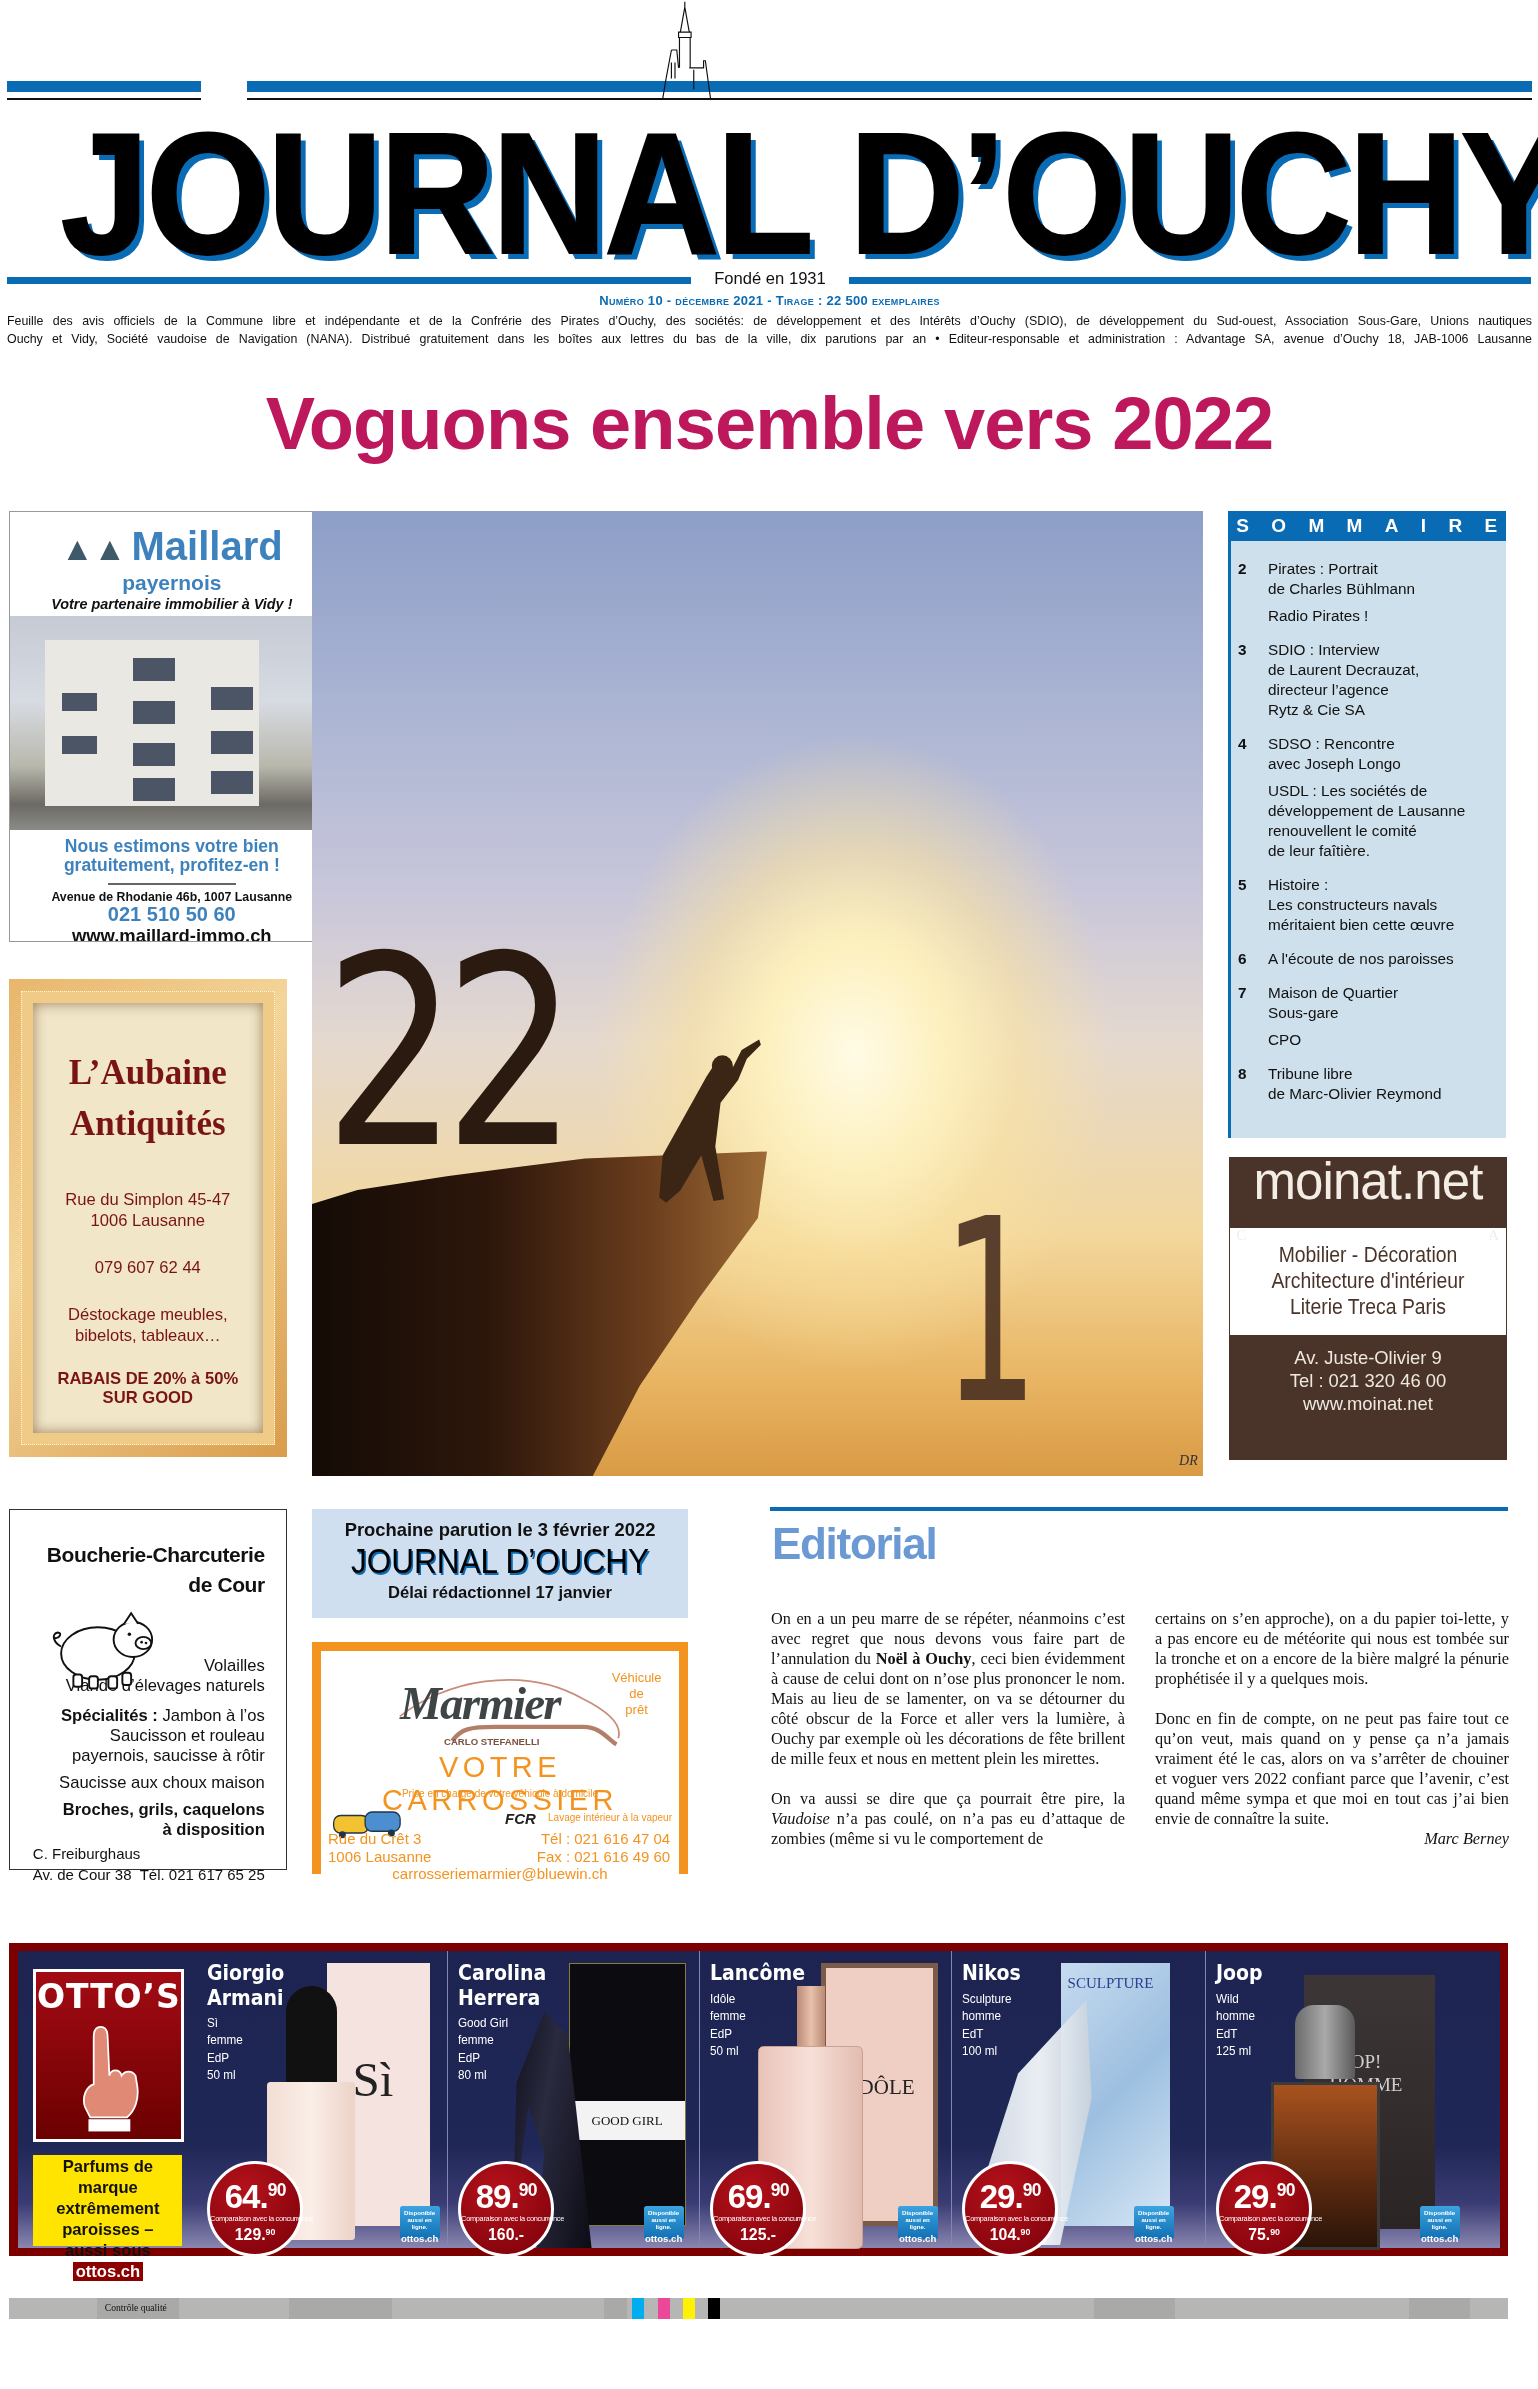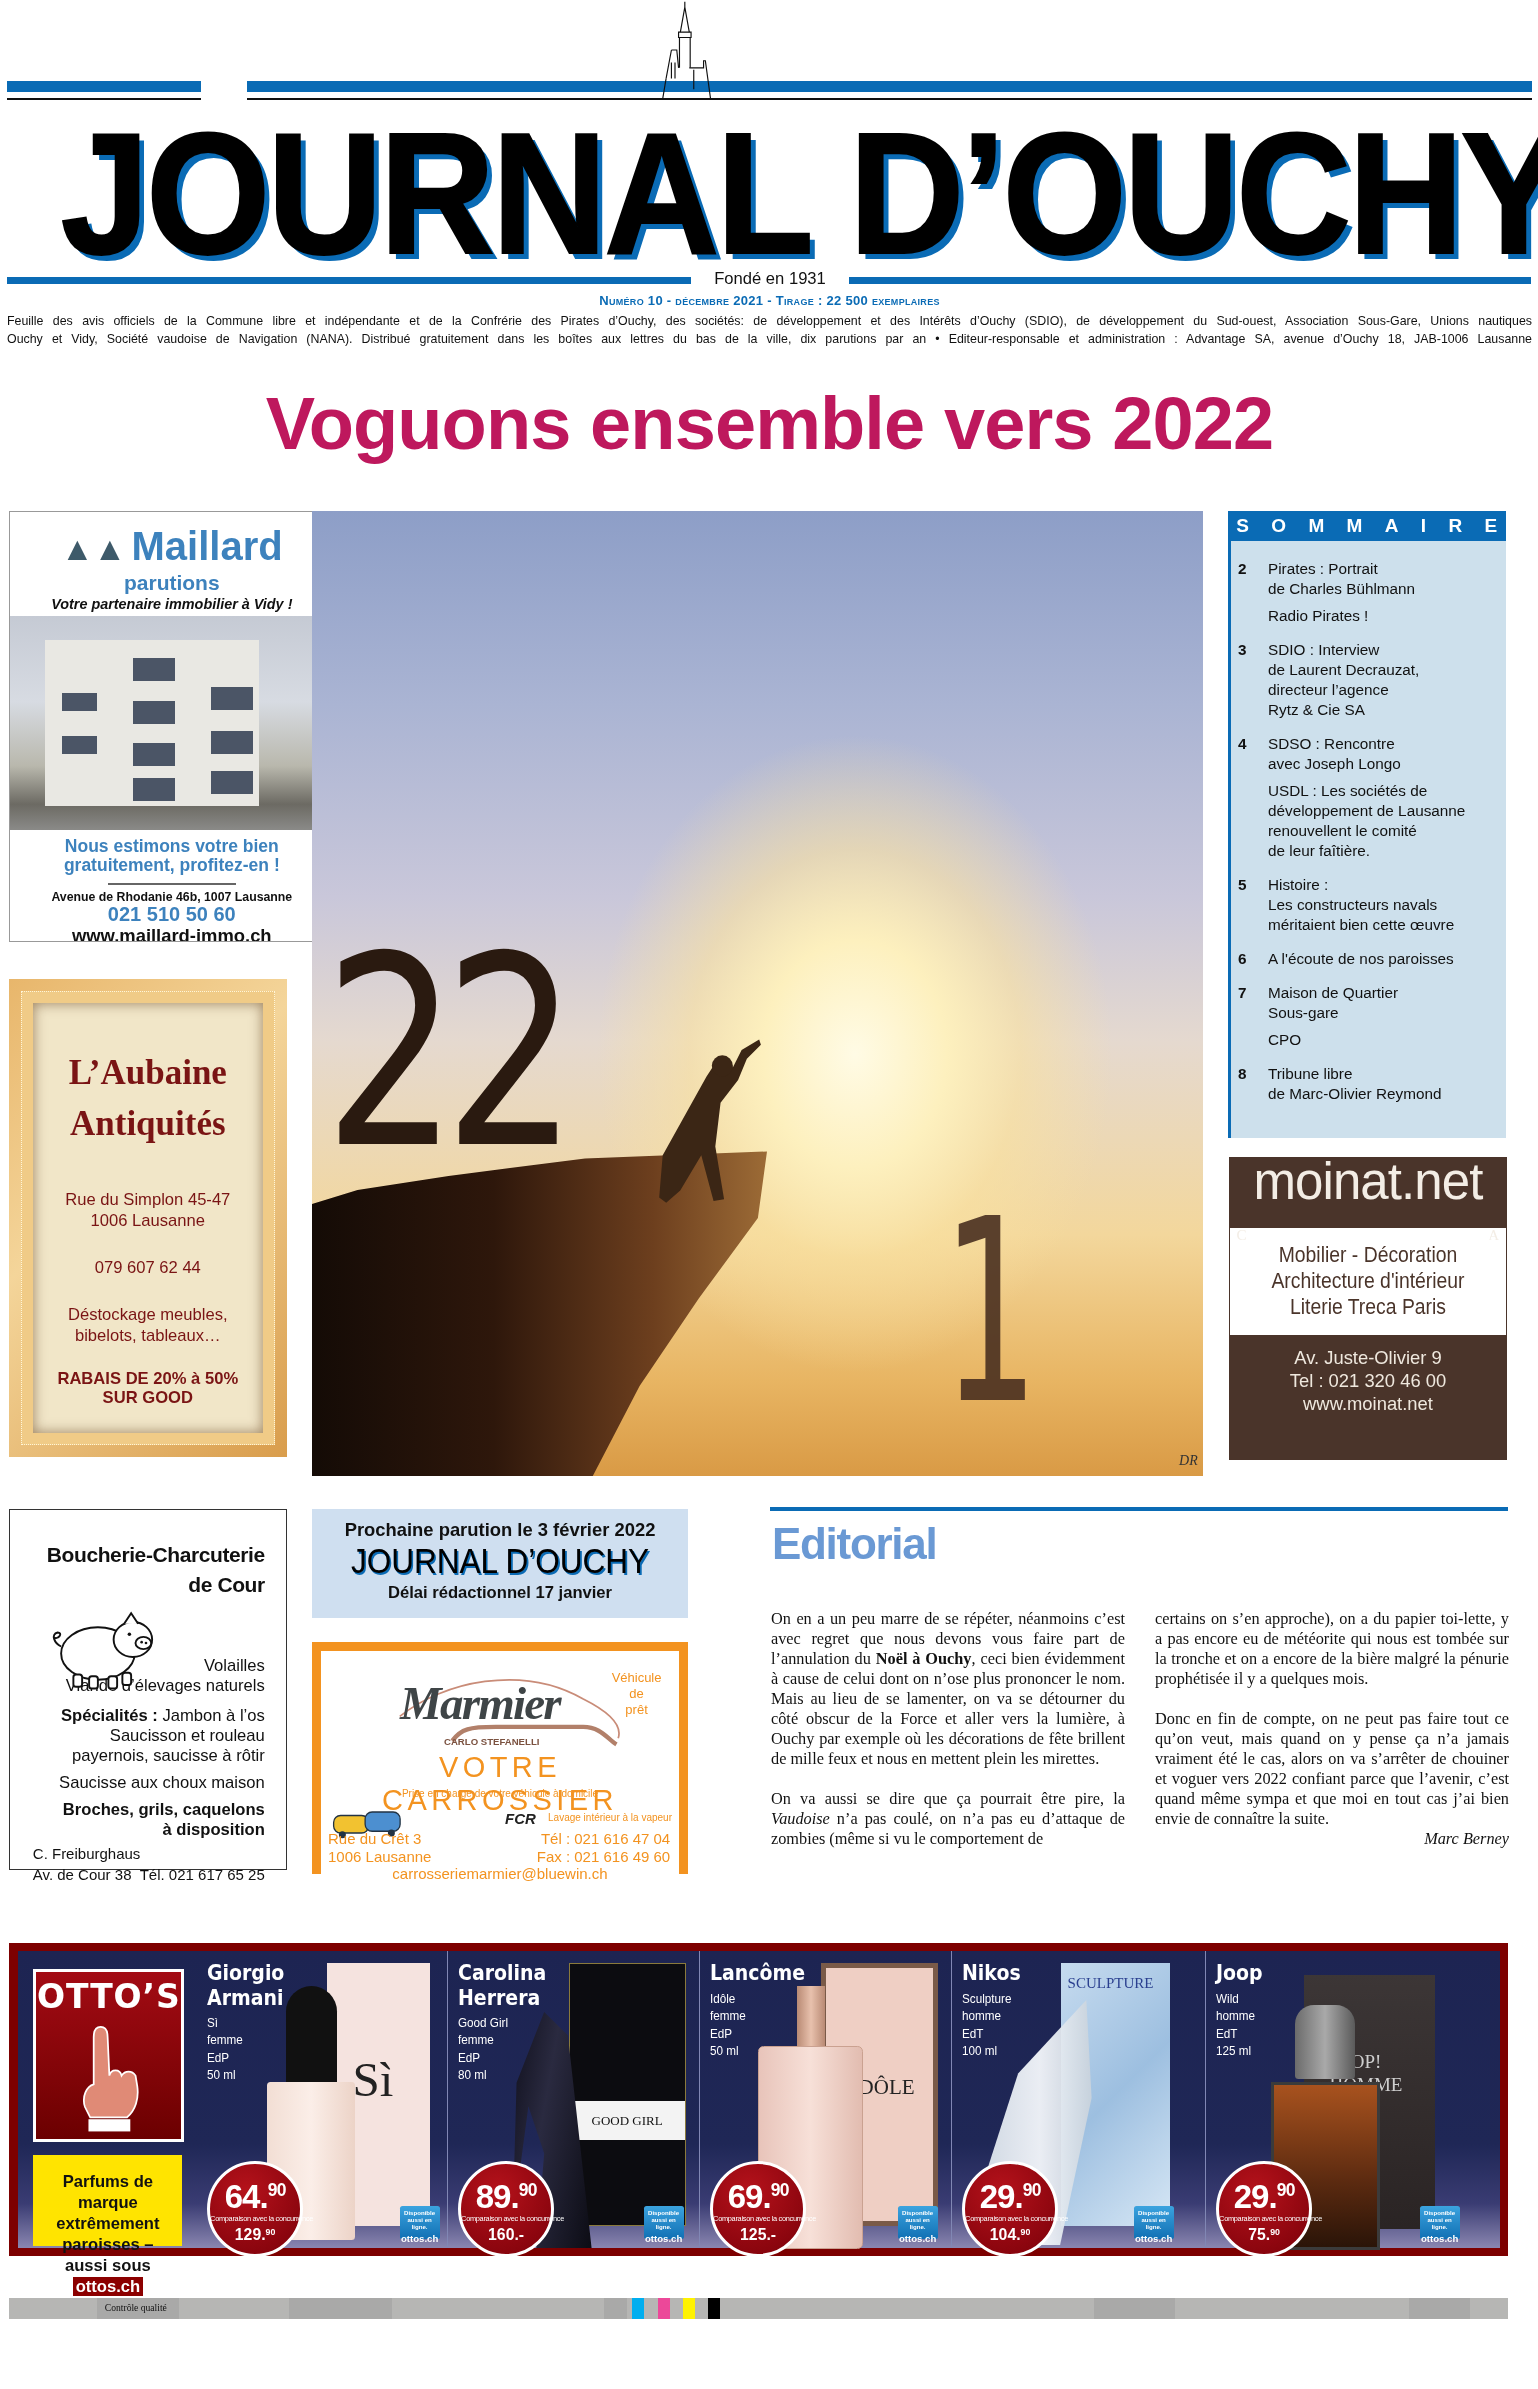--- a/index.html
+++ b/index.html
@@ -192,21 +192,21 @@
     background: linear-gradient(#1d2452 0%, #1f2756 65%, #3a3c73 85%, #8a86b0 100%);
   }
   #otto-logo {
     position: absolute; left: 15.8px; top: 18.4px; width: 151px; height: 173px; border: 3.5px solid #fff;
     background: linear-gradient(#a30b14, #6b0000); text-align: center; color: #fff;
   }
   #otto-logo .name { font-family: "DejaVu Sans", sans-serif; font-weight: 700; font-size: 33px; line-height: 49px; letter-spacing: 0.9px; }
   #otto-logo .hand { position: absolute; left: 42px; top: 51px; width: 68px; height: 114px; }
   #otto-claim {
     position: absolute; left: 15.8px; top: 204px; width: 149px; height: 91px; background: #ffe400;
-    text-align: center; font-weight: 700; font-size: 16.6px; line-height: 21px; color: #111; padding-top: 16px;
+    text-align: center; font-weight: 700; font-size: 16.6px; line-height: 21px; color: #111; padding-top: 1px;
   }
   #otto-claim .site { background: #8c0000; color: #fff; padding: 0 2.6px; }
   .product {
     position: absolute; top: 0; height: 100%; border-left: 0.9px solid #8187b4;
   }
   .product .brand { position: absolute; left: 10.5px; top: 10.5px; color: #fff; font-weight: 700; font-size: 22px; line-height: 24.5px; font-family: "DejaVu Sans", sans-serif; transform: scaleX(.86); transform-origin: left; white-space: pre-line; }
   .product .spec { position: absolute; left: 10.5px; color: #fff; font-size: 13px; line-height: 17.5px; white-space: pre-line; transform: scaleX(.9); transform-origin: left; }
   .product .box { position: absolute; top: 12.3px; background: #f3d9d2; }
   .product .bottle { position: absolute; }
   .product .price {
@@ -263,21 +263,21 @@
     <span>Feuille des avis officiels de la Commune libre et indépendante et de la Confrérie des Pirates d’Ouchy, des sociétés: de développement et des Intérêts d’Ouchy (SDIO), de développement du Sud-ouest, Association Sous-Gare, Unions nautiques</span>
     <span>Ouchy et Vidy, Société vaudoise de Navigation (NANA). Distribué gratuitement dans les boîtes aux lettres du bas de la ville, dix parutions par an • Editeur-responsable et administration : Advantage SA, avenue d’Ouchy 18, JAB-1006 Lausanne</span>
   </div>
 </header>
 
 <div class="rule-blue" style="left:219px;top:373px;width:1094px;height:3.5px;opacity:0;"></div>
 <h1 id="headline">Voguons ensemble vers 2022</h1>
 
 <div id="ad-maillard">
   <div class="logo"><span class="mark">▲▲</span><span>Maillard</span></div>
-  <div class="sub">parutions</div>
+  <div class="sub">payernois</div>
   <div class="tag">Votre partenaire immobilier à Vidy !</div>
   <div class="photo">
     <div class="building">
       <div class="win" style="left:17.5px;top:53px;width:35px;height:17.5px;"></div>
       <div class="win" style="left:88px;top:17.5px;width:42px;height:23px;"></div>
       <div class="win" style="left:88px;top:61px;width:42px;height:23px;"></div>
       <div class="win" style="left:88px;top:103px;width:42px;height:23px;"></div>
       <div class="win" style="left:88px;top:138px;width:42px;height:23px;"></div>
       <div class="win" style="left:166px;top:47px;width:42px;height:23px;"></div>
       <div class="win" style="left:166px;top:91px;width:42px;height:23px;"></div>

